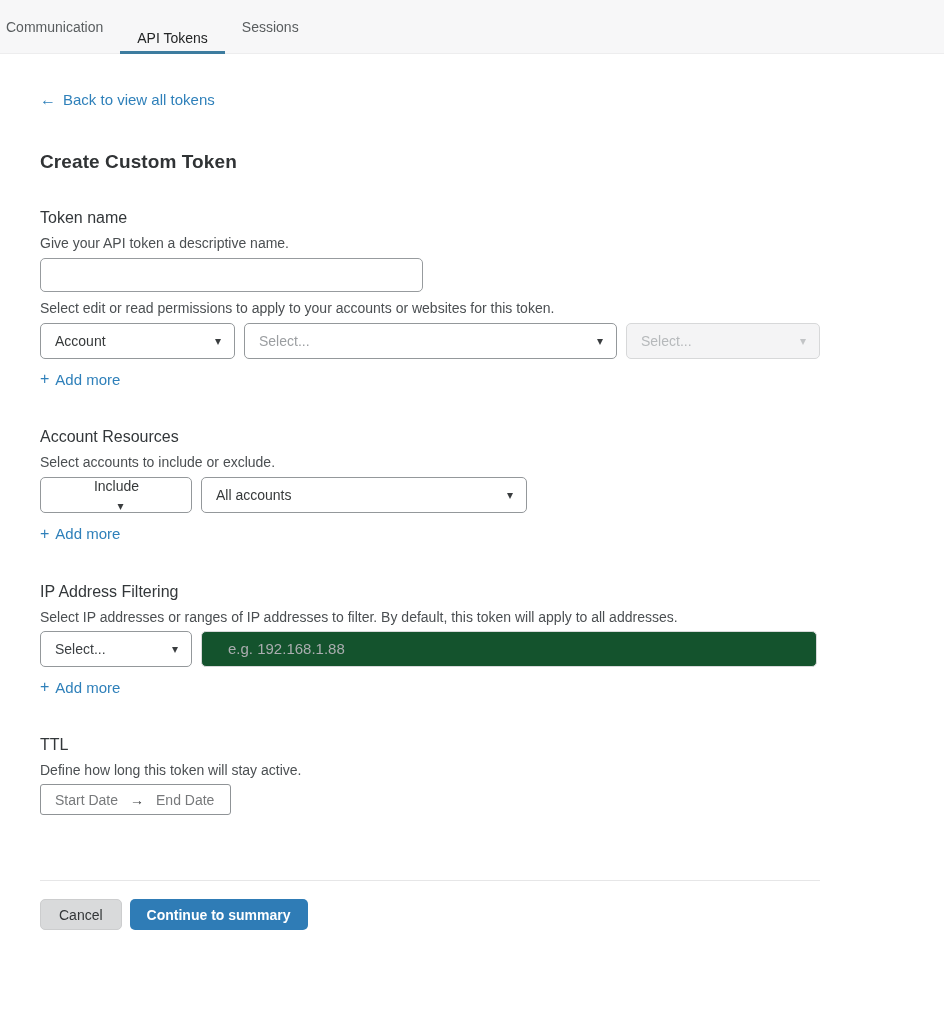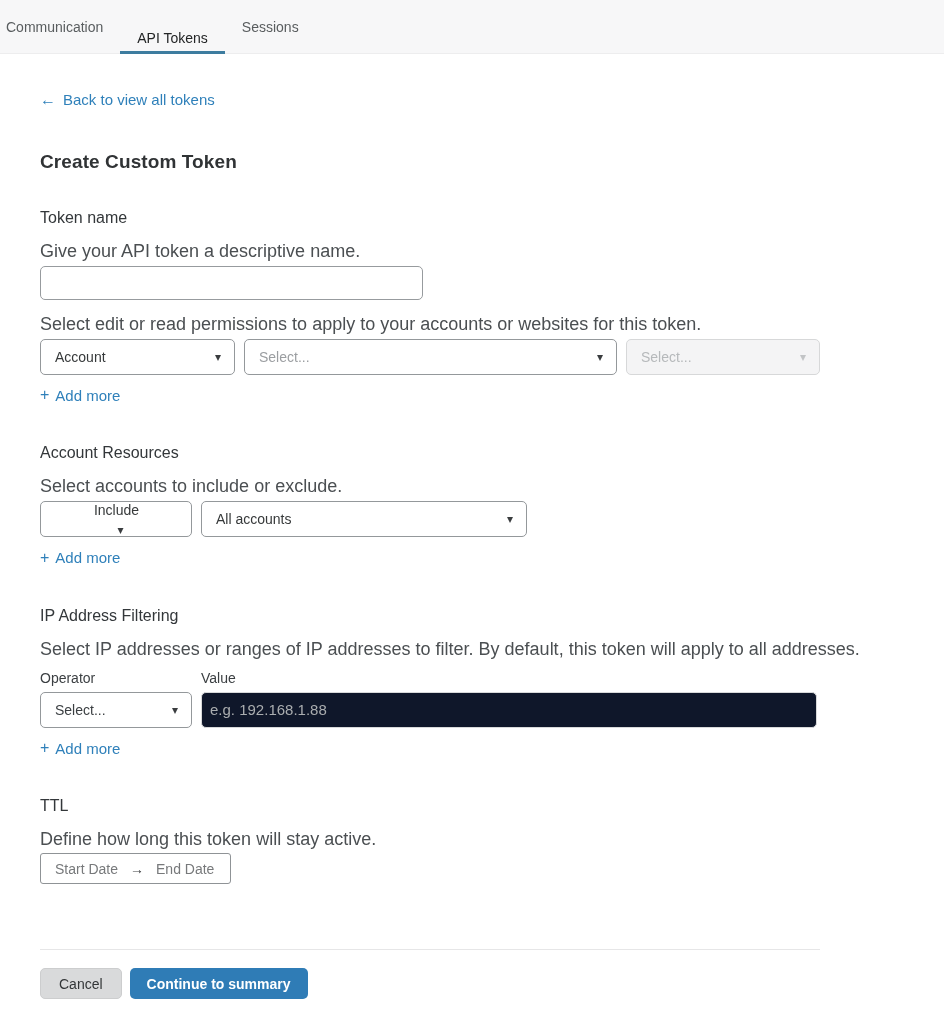--- a/index.html
+++ b/index.html
@@ -35,21 +35,21 @@
   }
   .back-link .arrow { font-size:16px; line-height:1; }
 
   h1.page-title {
     margin-top:42px; font-size:19px; font-weight:bold; color:#303335;
     letter-spacing:.1px;
   }
 
   .section-label { font-size:16px; color:#33373a; margin-top:36px; line-height:18px; }
   .section-label.gap-lg { margin-top:40px; }
-  .section-desc { font-size:18px; color:#4b4f52; margin-top:16px; line-height:16px; }
+  .section-desc { font-size:14px; color:#4b4f52; margin-top:8px; line-height:16px; }
 
   
   .text-input {
     display:block; height:34px; border:1px solid #979b9e; border-radius:5px;
     background:#fff; font-size:14px; color:#36393a; padding:0 12px; outline:none;
     font-family:"Liberation Sans", sans-serif;
   }
   .row { display:flex; gap:9px; margin-top:7px; }
   .select {
     height:36px; border:1px solid #94989b; border-radius:5px; background:#fff;
@@ -58,22 +58,22 @@
   }
   .select .placeholder { color:#9b9ea1; }
   .select .chevron { font-size:12px; color:#3a3d3f; margin-left:8px; line-height:1; }
   .select.disabled {
     background:#f4f4f5; border-color:#d7d8d9; cursor:default;
   }
   .select.disabled .placeholder { color:#b6b9bb; }
   .select.disabled .chevron { color:#c2c4c6; }
 
   .input-disabled {
-    height:36px; border:1px solid #d8d9da; border-radius:5px; background:#0f172a;
-    font-size:15px; color:#aaadaf; padding:0 8px; outline:none;
+    height:36px; border:1px solid #d8d9da; border-radius:5px; background:#14532d;
+    font-size:15px; color:#aaadaf; padding:0 26px; outline:none;
     font-family:"Liberation Sans", sans-serif;
   }
   .input-disabled::placeholder { color:#aaadaf; }
 
   .add-more {
     margin-top:12px; display:inline-flex; align-items:center; gap:6px;
     color:#2f80ba; font-size:15px; cursor:pointer;
   }
   .add-more .plus { font-size:16px; line-height:1; }
 
@@ -169,24 +169,20 @@
     </div>
   </div>
   <div class="add-more">
     <span class="plus">+</span>
     <span>Add more</span>
   </div>
 
   
   <div class="section-label gap-lg">IP Address Filtering</div>
   <div class="section-desc">Select IP addresses or ranges of IP addresses to filter. By default, this token will apply to all addresses.</div>
-  <div class="sublabels">
-    <div class="sublabel op">Operator</div>
-    <div class="sublabel">Value</div>
-  </div>
   <div class="row" style="margin-top:6px;">
     <div class="select w-operator">
       <span class="placeholder" style="color:#3b3f42;">Select...</span>
       <span class="chevron">▾</span>
     </div>
     <input class="input-disabled w-ipvalue" type="text" disabled="" placeholder="e.g. 192.168.1.88" style="">
   </div>
   <div class="add-more">
     <span class="plus">+</span>
     <span>Add more</span>

